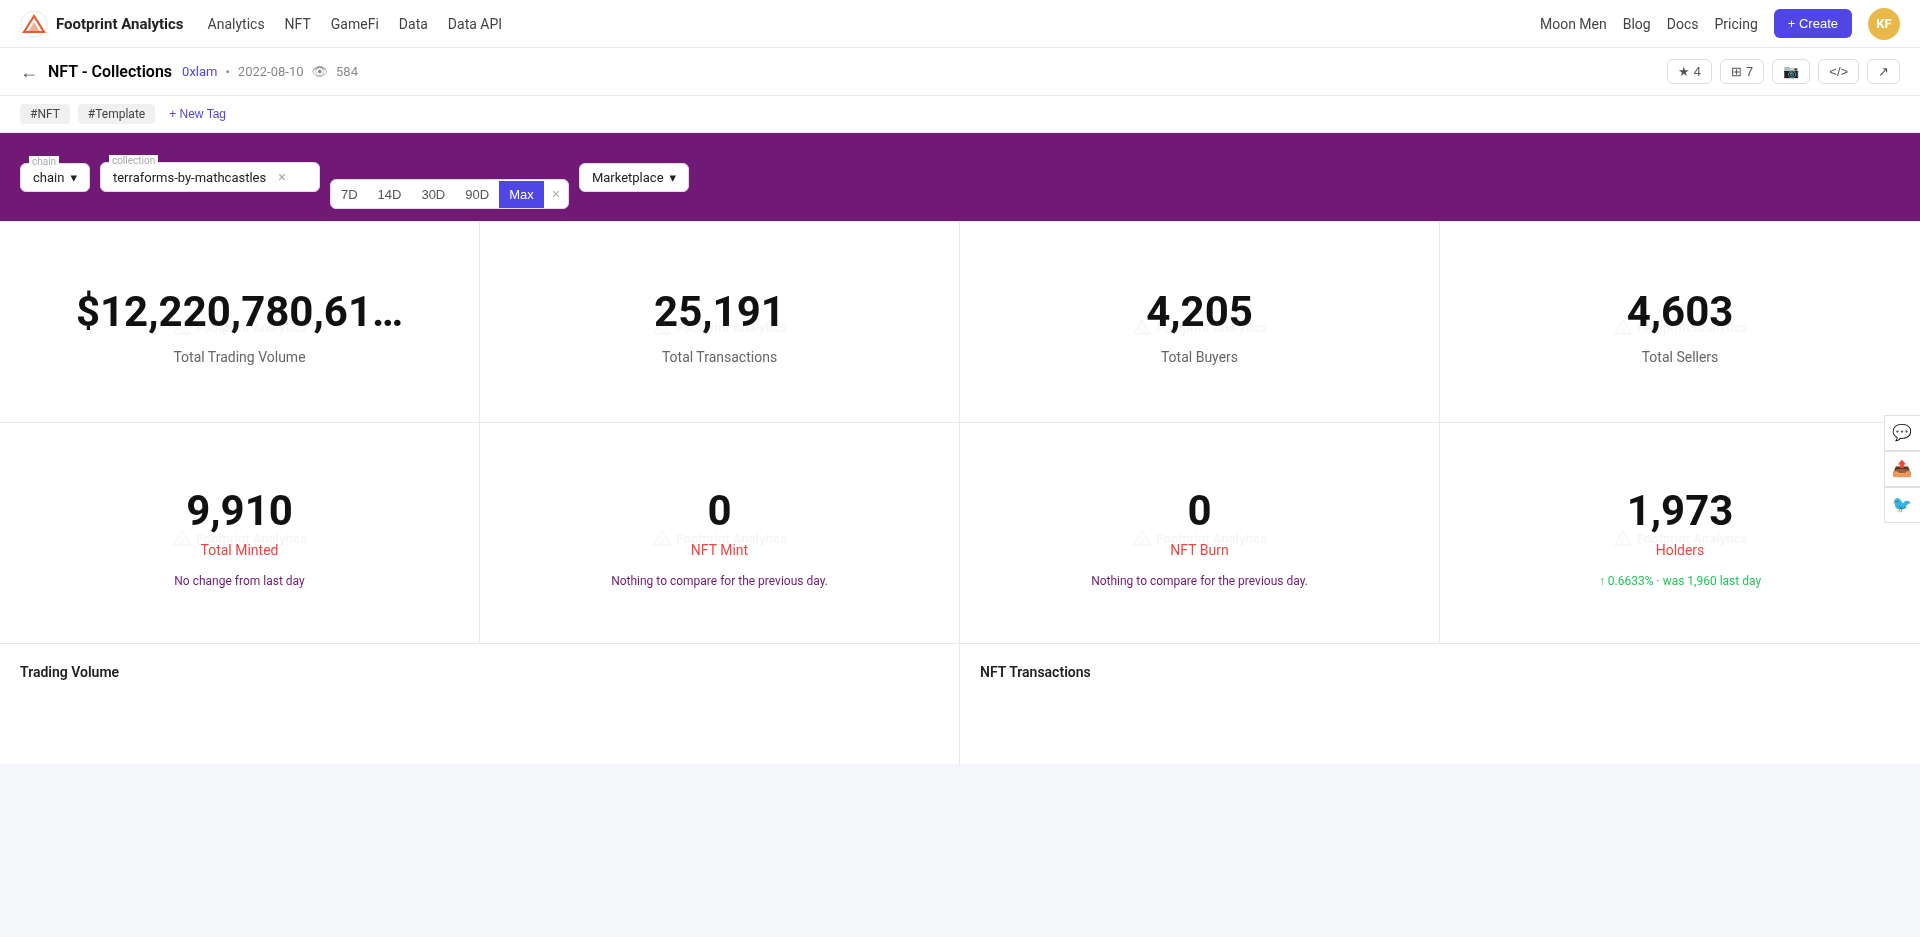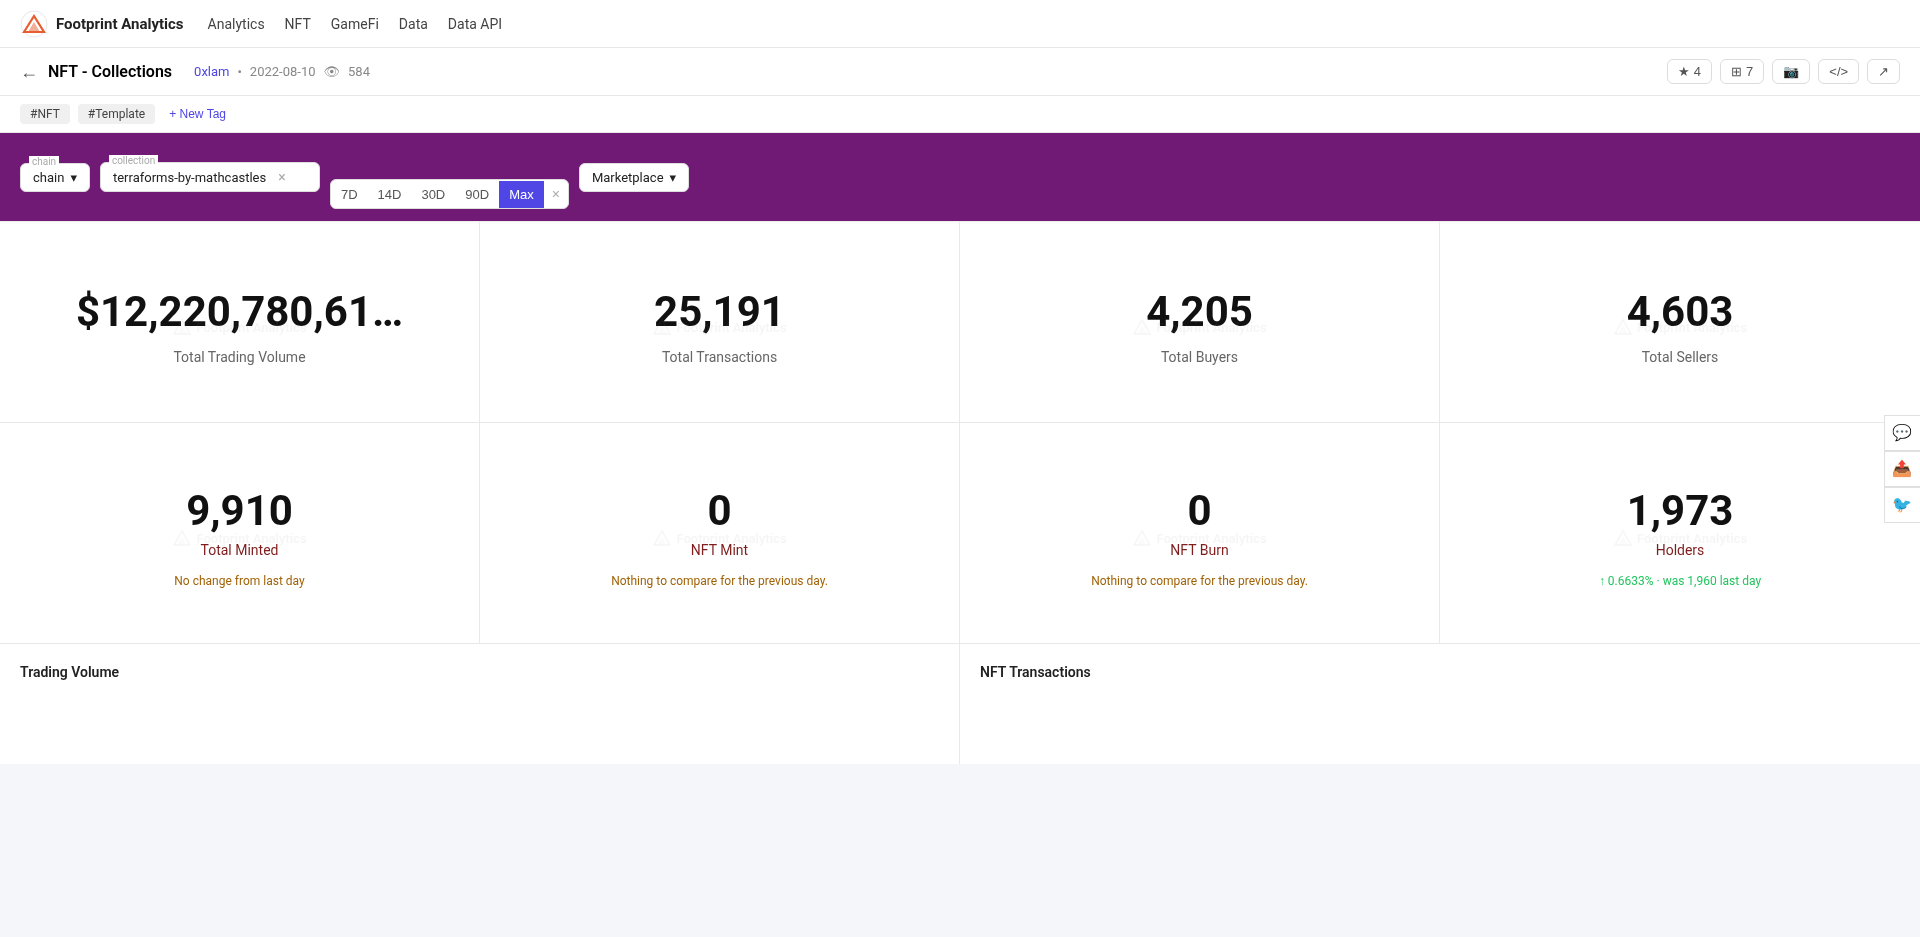--- a/index.html
+++ b/index.html
@@ -29,21 +29,21 @@
     }
     .avatar { width: 32px; height: 32px; background: #e8b84b; border-radius: 50%; display: flex; align-items: center; justify-content: center; font-weight: 700; font-size: 13px; color: #fff; cursor: pointer; }
 
     
     .page-header {
       display: flex; align-items: center; background: #fff; border-bottom: 1px solid #e8e8e8;
       padding: 0 20px; height: 48px; gap: 10px;
     }
     .back-btn { color: #555; cursor: pointer; font-size: 18px; text-decoration: none; }
     .page-title { font-size: 16px; font-weight: 600; color: #000000; }
-    .page-meta { display: flex; align-items: center; gap: 8px; color: #888; font-size: 13px; margin-left: 12px; }
+    .page-meta { display: flex; align-items: center; gap: 8px; color: #888; font-size: 13px; }
     .page-meta a { color: #4f46e5; text-decoration: none; font-size: 13px; }
     .page-actions { margin-left: auto; display: flex; align-items: center; gap: 8px; }
     .icon-btn { background: none; border: 1px solid #ddd; border-radius: 6px; padding: 4px 10px; cursor: pointer; color: #555; font-size: 12px; display: flex; align-items: center; gap: 4px; }
     .icon-btn span { font-size: 13px; }
 
     
     .tags-bar { display: flex; align-items: center; gap: 8px; padding: 8px 20px; background: #fff; border-bottom: 1px solid #e8e8e8; }
     .tag { background: #f0f0f0; border-radius: 4px; padding: 3px 10px; font-size: 12px; color: #444; }
     .new-tag-btn { display: flex; align-items: center; gap: 4px; color: #4f46e5; cursor: pointer; font-size: 12px; border: none; background: none; padding: 3px 6px; }
 
@@ -75,22 +75,22 @@
 
     
     .stats-grid-2 { display: grid; grid-template-columns: repeat(4, 1fr); gap: 0; border-bottom: 1px solid #e8e8e8; }
     .stat-card-2 {
       background: #fff; padding: 30px 30px 20px; display: flex; flex-direction: column;
       align-items: center; justify-content: center; border-right: 1px solid #e8e8e8;
       min-height: 220px; position: relative;
     }
     .stat-card-2:last-child { border-right: none; }
     .stat-value-2 { font-size: 42px; font-weight: 700; color: #111; line-height: 1.1; margin-bottom: 8px; }
-    .stat-label-2 { font-size: 14px; color: #7f1d1d; margin-bottom: 16px; }
-    .stat-sub { font-size: 12px; color: #a16207; }
+    .stat-label-2 { font-size: 14px; color: #ef4444; margin-bottom: 16px; }
+    .stat-sub { font-size: 12px; color: #701a75; }
     .stat-sub-green { font-size: 12px; color: #22c55e; }
     .watermark {
       position: absolute; opacity: 0.08; font-size: 13px; font-weight: 600; color: #888;
       display: flex; align-items: center; gap: 4px; pointer-events: none;
     }
     .watermark-icon { width: 20px; height: 20px; }
 
     
     .charts-row { display: grid; grid-template-columns: 1fr 1fr; }
     .chart-card { background: #fff; border-right: 1px solid #e8e8e8; padding: 20px; min-height: 120px; }
@@ -113,20 +113,28 @@
     </svg>
     <span>Footprint Analytics</span>
   </a>
   <div class="topnav-links">
     <a href="#">Analytics</a>
     <a href="#">NFT</a>
     <a href="#">GameFi</a>
     <a href="#">Data</a>
     <a href="#">Data API</a>
   </div>
+  <div class="topnav-right">
+    <a href="#">Moon Men</a>
+    <a href="#">Blog</a>
+    <a href="#">Docs</a>
+    <a href="#">Pricing</a>
+    <button class="btn-create">+ Create</button>
+    <div class="avatar">KF</div>
+  </div>
 </nav>
 
 <div class="page-header">
   <a class="back-btn" href="#">←</a>
   <span class="page-title">NFT - Collections</span>
   <div class="page-meta">
     <a href="#">0xlam</a>
     <span>•</span>
     <span>2022-08-10</span>
     <span>👁</span>

